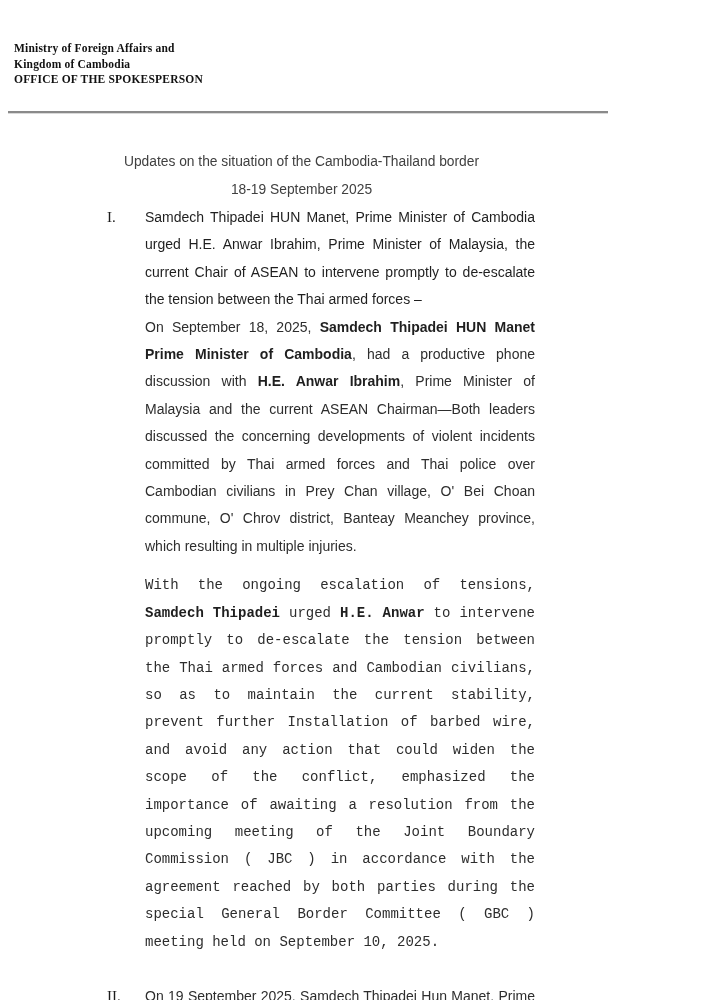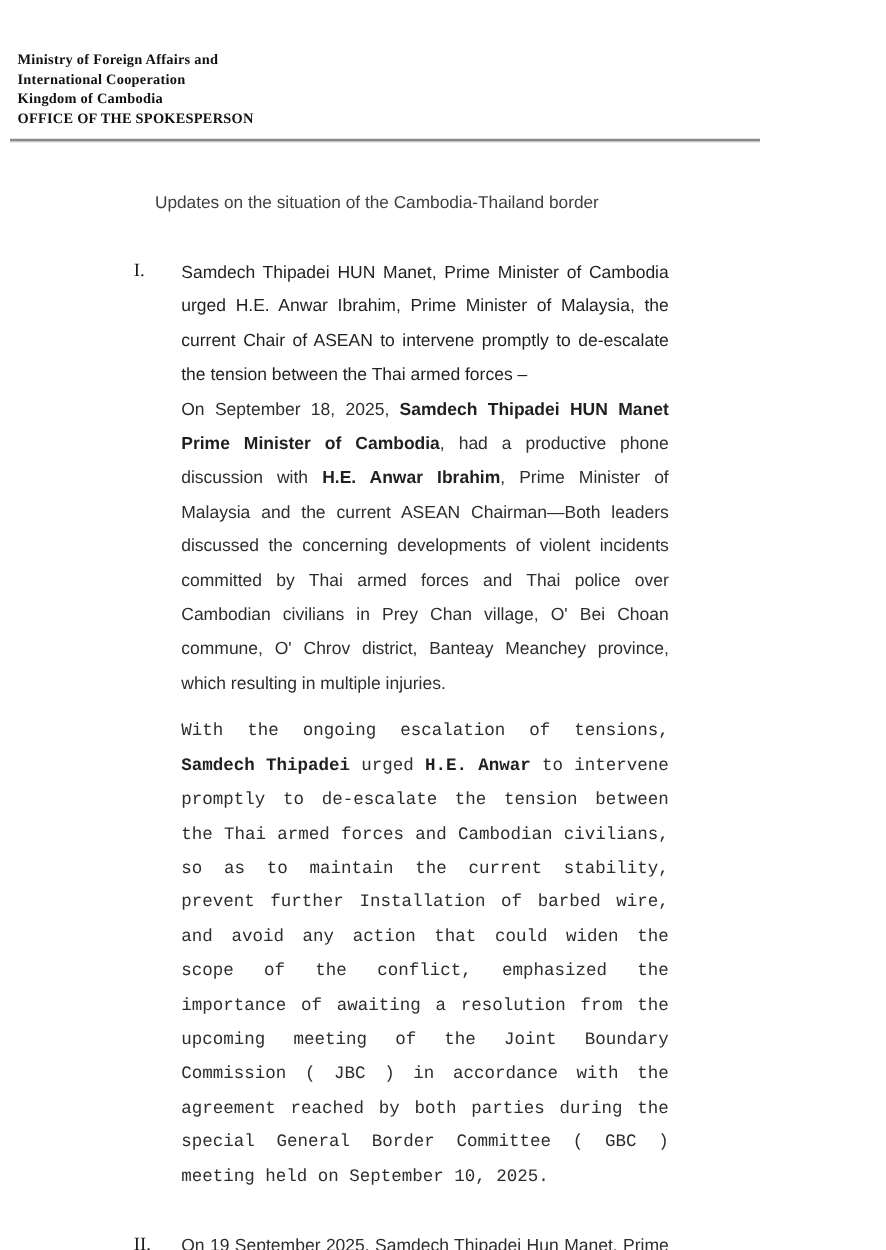--- a/index.html
+++ b/index.html
@@ -87,29 +87,29 @@
 
   .b { font-weight: 700; color: #1f1f1f; }
 </style>
 </head>
 <body>
 
 <div class="page">
 
   <header class="letterhead">
     <div>Ministry of Foreign Affairs and</div>
-    <div>International Cooperation</div>
     <div>Kingdom of Cambodia</div>
     <div>OFFICE OF THE SPOKESPERSON</div>
   </header>
 
   <div class="rule"></div>
 
   <div class="title">
     <div>Updates on the situation of the Cambodia-Thailand border</div>
+    <div>18-19 September 2025</div>
   </div>
 
   <main class="content">
 
     <section class="sec">
       <div class="marker">I.</div>
       <div class="sec-body">
         <p class="heading">Samdech Thipadei HUN Manet, Prime Minister of Cambodia urged H.E. Anwar Ibrahim, Prime Minister of Malaysia, the current Chair of ASEAN to intervene promptly to de-escalate the tension between the Thai armed forces –</p>
         <p class="para"><span>On September 18, 2025, </span><span class="b">Samdech Thipadei HUN Manet Prime Minister of Cambodia</span><span>, had a productive phone discussion with </span><span class="b">H.E. Anwar Ibrahim</span><span>, Prime Minister of Malaysia and the current ASEAN Chairman—Both leaders discussed the concerning developments of violent incidents committed by Thai armed forces and Thai police over Cambodian civilians in Prey Chan village, O' Bei Choan commune, O' Chrov district, Banteay Meanchey province, which resulting in multiple injuries.</span></p>
         <p class="para gap"><span>With the ongoing escalation of tensions, </span><span class="b">Samdech Thipadei</span><span> urged </span><span class="b">H.E. Anwar</span><span> to intervene promptly to de-escalate the tension between the Thai armed forces and Cambodian civilians, so as to maintain the current stability, prevent further Installation of barbed wire, and avoid any action that could widen the scope of the conflict, emphasized the importance of awaiting a resolution from the upcoming meeting of the Joint Boundary Commission ( JBC ) in accordance with the agreement reached by both parties during the special General Border Committee ( GBC ) meeting held on September 10, 2025.</span></p>

